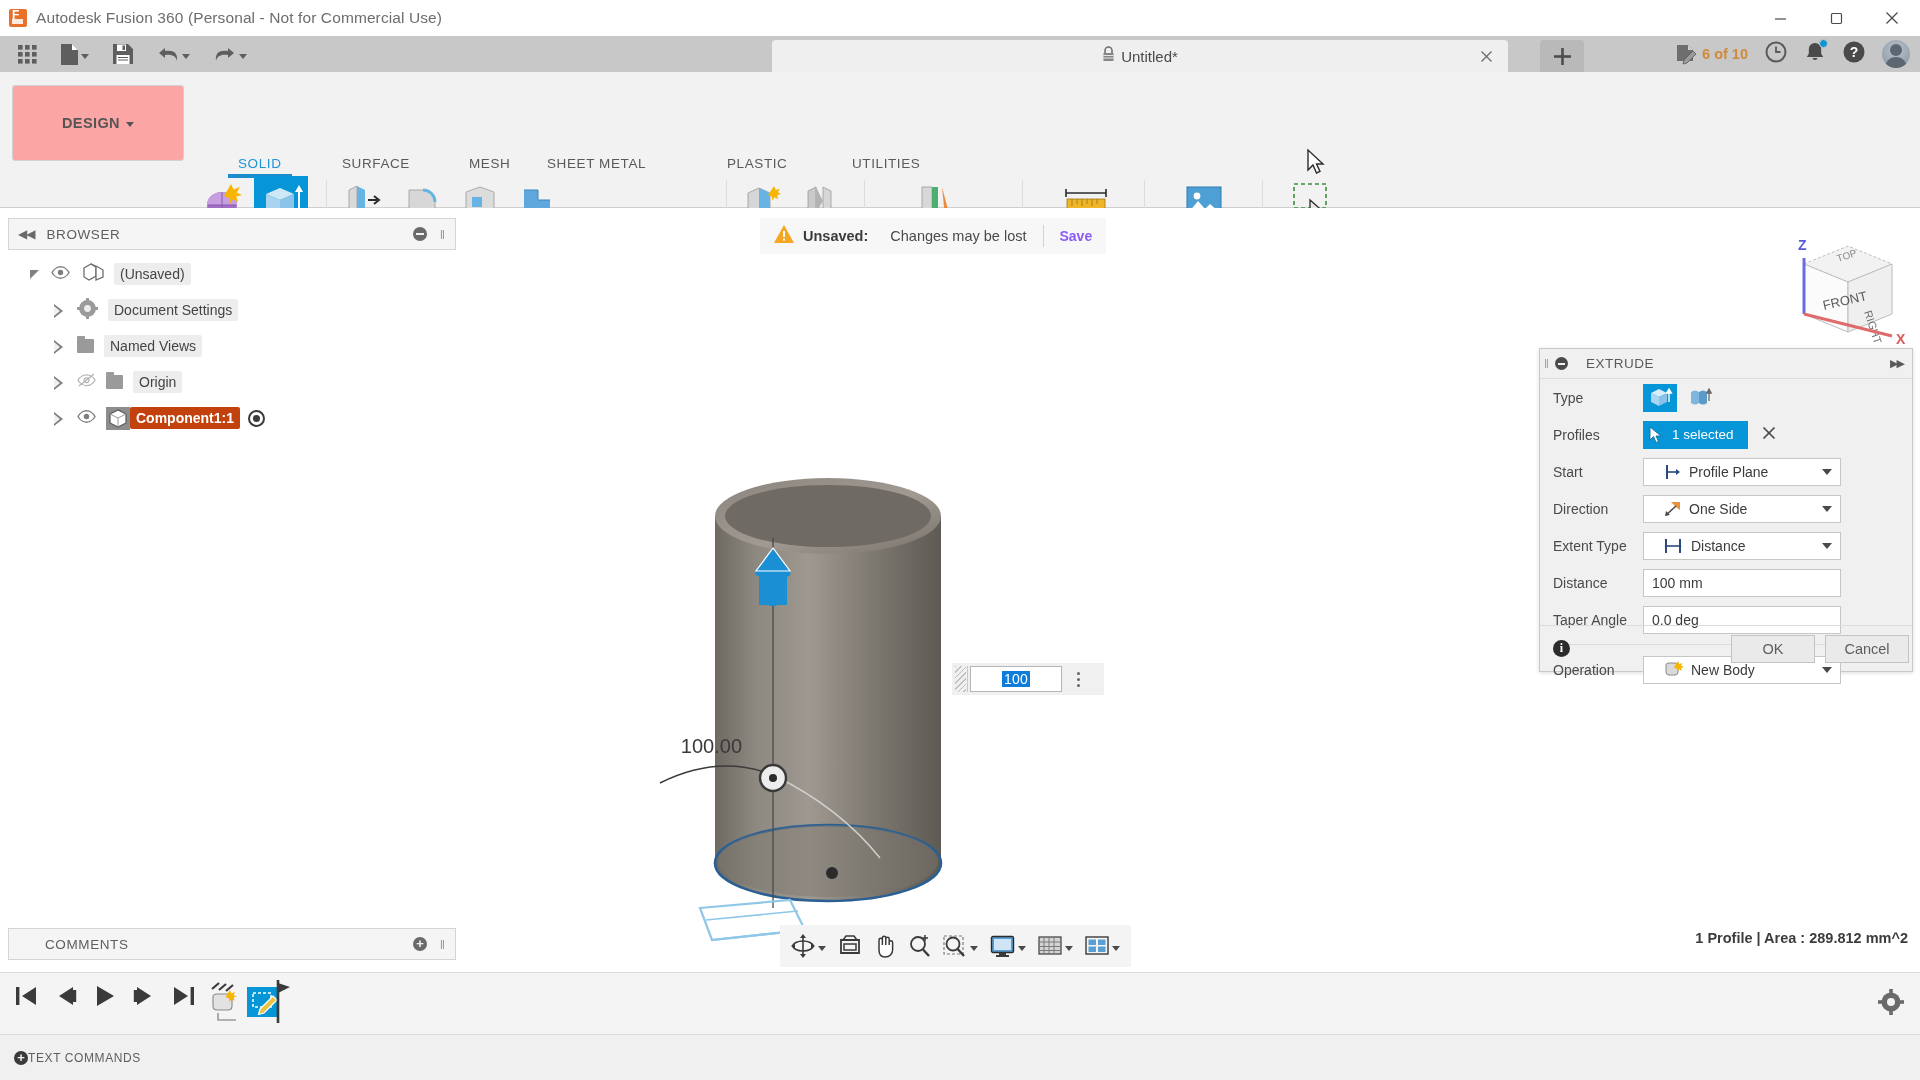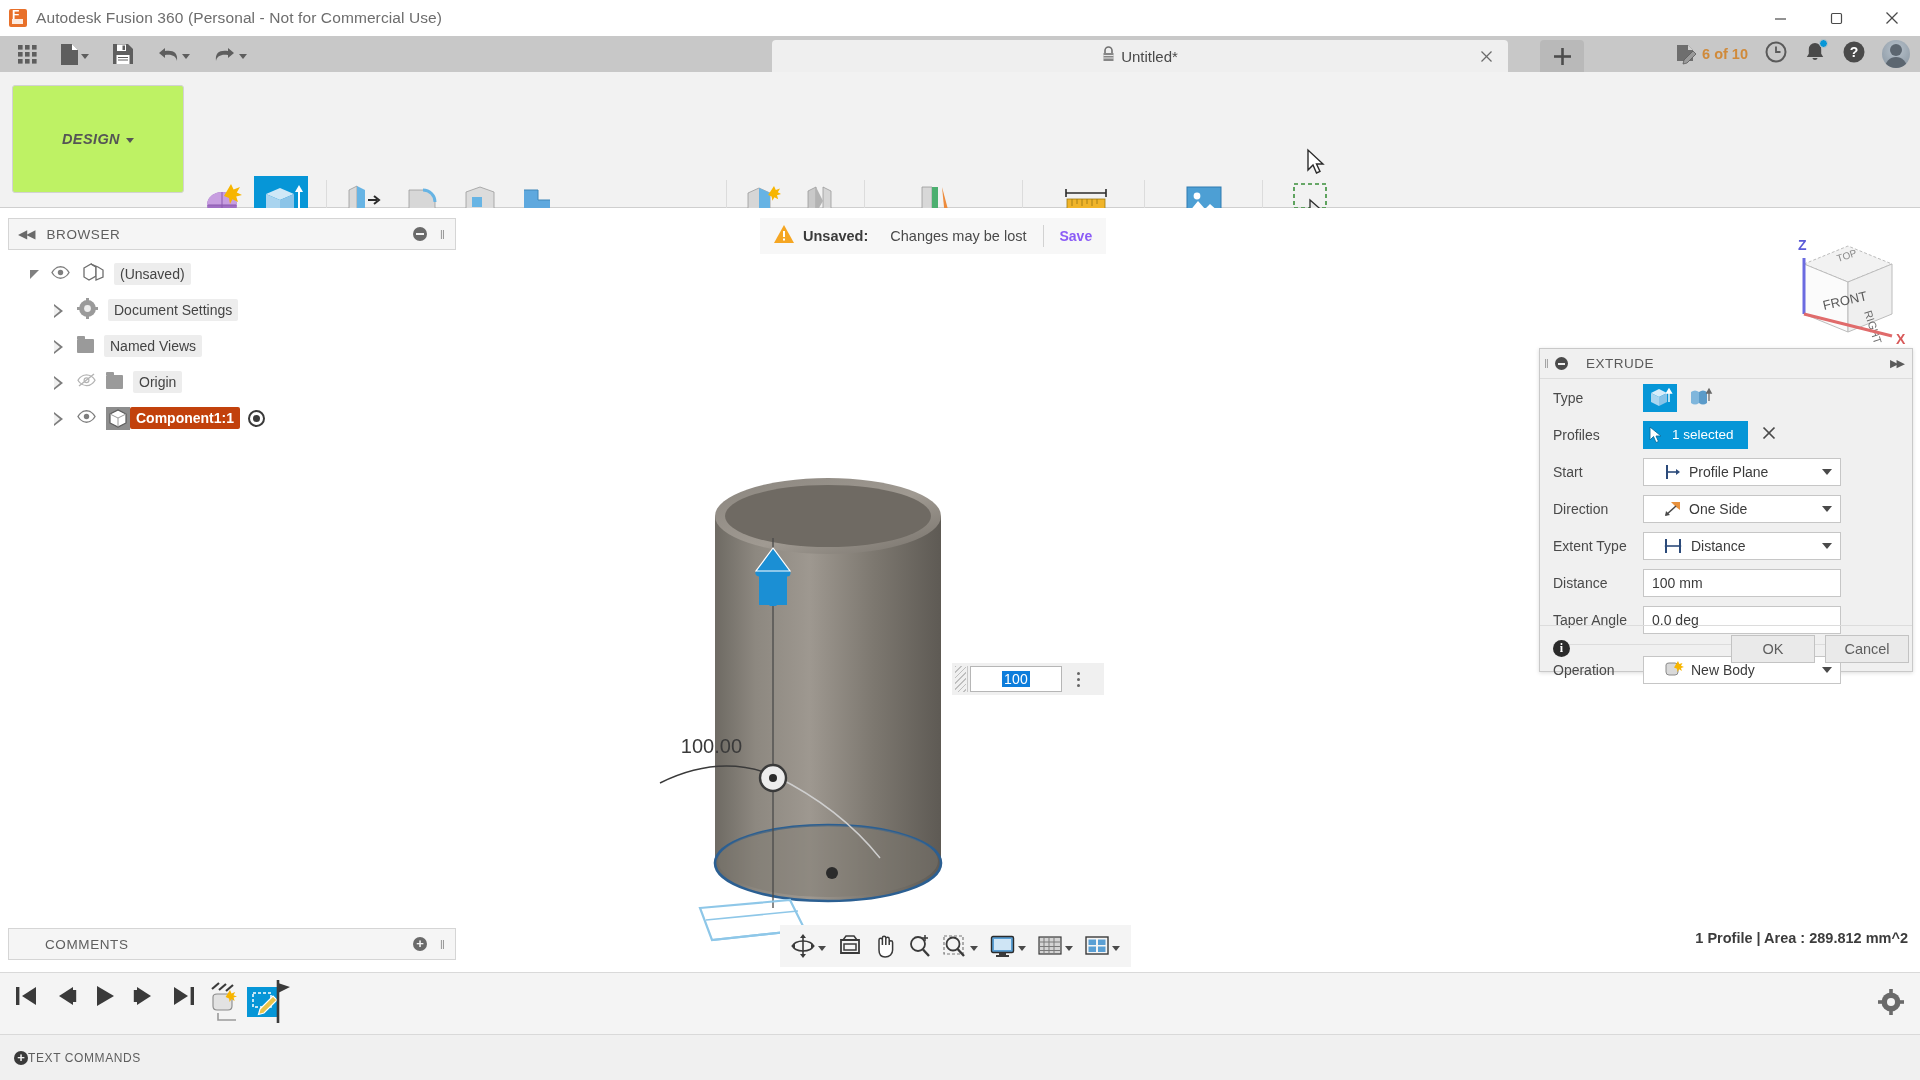--- a/index.html
+++ b/index.html
@@ -93,23 +93,23 @@
     content: ""; position: absolute; left: 3px; top: 17px; width: 22px; height: 16px;
     border-radius: 11px 11px 0 0; background: #5c6670;
   }
 
   
   .ribbon {
     position: absolute; top: 72px; left: 0; width: 1920px; height: 136px;
     background: #f2f2f2; border-bottom: 1px solid #cfcfcf;
   }
   .design-box {
-    position: absolute; left: 12px; top: 13px; width: 172px; height: 108px;
-    border: 1px solid #d2d2d2; background: #bef264; border-radius: 3px;
-    display: flex; align-items: center; justify-content: center; font-style: italic;
+    position: absolute; left: 12px; top: 13px; width: 172px; height: 76px;
+    border: 1px solid #d2d2d2; background: #fca5a5; border-radius: 3px;
+    display: flex; align-items: center; justify-content: center;
   }
   .design-box .lbl { font-size: 14.5px; color: #555; font-weight: 600; letter-spacing: .4px; }
   .design-box .c {
     width: 0; height: 0; border-left: 4px solid transparent; border-right: 4px solid transparent;
     border-top: 5px solid #555; margin-left: 6px; margin-top: 3px;
   }
   .tabs {
     position: absolute; top: 84px; left: 0; width: 1920px; height: 22px;
   }
   .ribbon-tab {
@@ -487,20 +487,28 @@
     <div class="avatar"></div>
   </div>
 
   <div class="ribbon">
 
     <div class="design-box">
       <span class="lbl">DESIGN</span>
       <span class="c"></span>
     </div>
 
+    <div class="tabs">
+      <div class="ribbon-tab active" style="left:238px;">SOLID</div>
+      <div class="ribbon-tab" style="left:342px;">SURFACE</div>
+      <div class="ribbon-tab" style="left:469px;">MESH</div>
+      <div class="ribbon-tab" style="left:547px;">SHEET METAL</div>
+      <div class="ribbon-tab" style="left:727px;">PLASTIC</div>
+      <div class="ribbon-tab" style="left:852px;">UTILITIES</div>
+    </div>
 
     <div class="rgroup" style="left:196px; width:124px;">
       <div class="ricon">
         <svg width="44" height="42" viewBox="0 0 44 42">
           <ellipse cx="21" cy="24" rx="15" ry="13" fill="#a06fc4"></ellipse>
           <path d="M6 24 a15 13 0 0 1 30 0 Z" fill="#c79ee0"></path>
           <g stroke="#8b5bb0" stroke-width="1" fill="none">
               <path d="M21 11 V37"></path>
               <path d="M7 24 H35"></path>
             </g>

